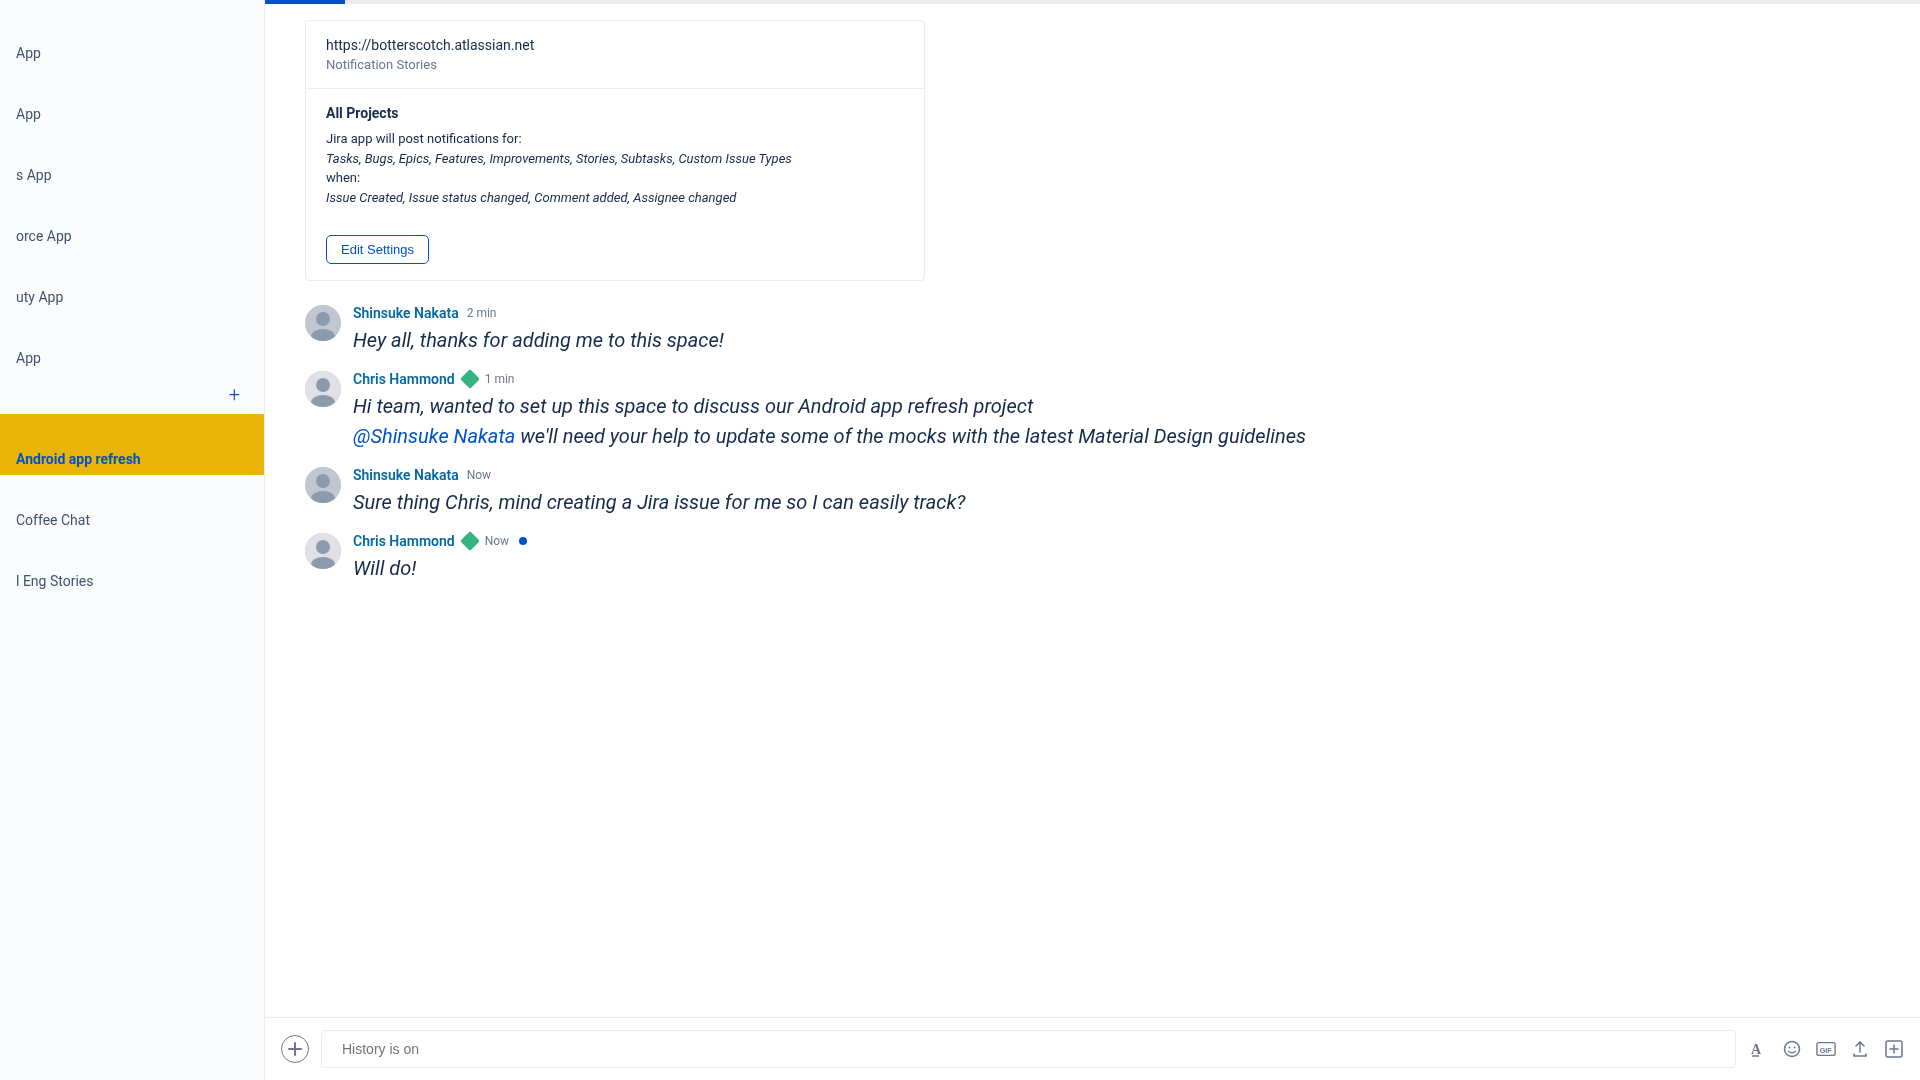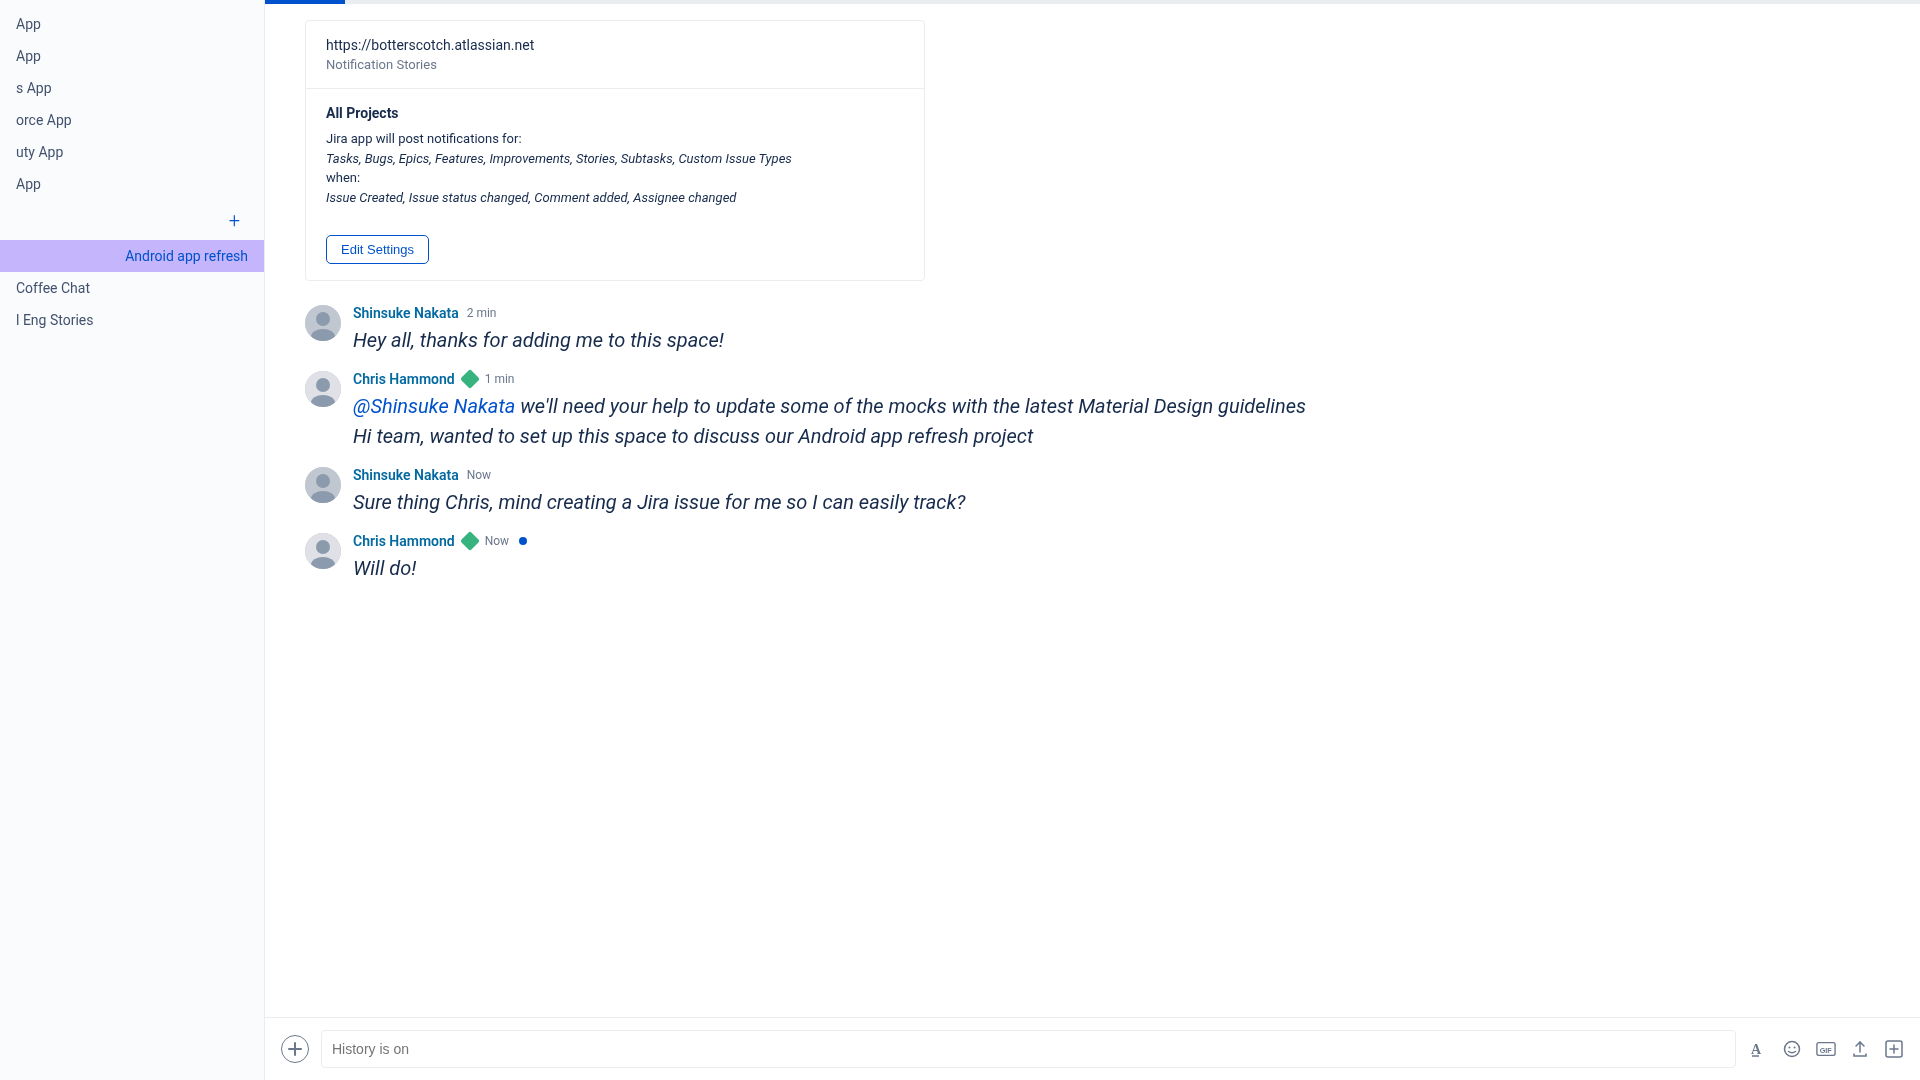--- a/index.html
+++ b/index.html
@@ -28,24 +28,23 @@
     .sidebar-item {
       padding: 8px 16px;
       font-size: 14px;
       color: #42526e;
       cursor: pointer;
       display: flex;
       align-items: center;
       gap: 8px;
     }
     .sidebar-item.active {
-      background: #c4b5fd;
+      background: #eab308;
       color: #0052cc;
-      font-weight: 400;
-      justify-content: flex-end;
+      font-weight: 700;
     }
     .sidebar-add-btn {
       padding: 8px 16px;
       color: #0052cc;
       cursor: pointer;
       display: flex;
       align-items: center;
       gap: 4px;
       font-size: 20px;
       font-weight: 300;
@@ -229,21 +228,21 @@
       justify-content: center;
       cursor: pointer;
       color: #6b778c;
       font-size: 18px;
       flex-shrink: 0;
     }
     .input-box {
       flex: 1;
       border: 1px solid #ebecf0;
       border-radius: 4px;
-      padding: 10px 10px;
+      padding: 10px 20px;
       font-size: 14px;
       color: #97a0af;
       background: #fff;
       outline: none;
     }
     .toolbar-icons {
       display: flex;
       gap: 14px;
       align-items: center;
     }
@@ -257,20 +256,21 @@
       color: #6b778c;
       font-size: 16px;
     }
 
     
     .sidebar-item-text {
       font-size: 14px;
       white-space: nowrap;
       overflow: hidden;
       text-overflow: ellipsis;
+      margin-top: 29px;
     }
   </style>
 </head>
 <body>
 
 <div class="sidebar">
 
   <div class="sidebar-item">
     <span class="sidebar-item-text">App</span>
   </div>
@@ -359,24 +359,24 @@
       </div>
       <div class="message-content">
         <div class="message-header">
           <span class="message-author">Chris Hammond</span>
           <span class="message-badge">
             <span class="diamond-icon"></span>
           </span>
           <span class="message-time">1 min</span>
         </div>
         <div class="message-text">
+          <span>Hi team, wanted to set up this space to discuss our Android app refresh project</span>
+        </div>
+        <div class="message-text">
           <span class="mention">@Shinsuke Nakata</span><span> we'll need your help to update some of the mocks with the latest Material Design guidelines</span>
-        </div>
-        <div class="message-text">
-          <span>Hi team, wanted to set up this space to discuss our Android app refresh project</span>
         </div>
       </div>
     </div>
 
     <div class="message-group">
       <div class="avatar">
         <svg viewBox="0 0 36 36" xmlns="http://www.w3.org/2000/svg">
           <circle cx="18" cy="18" r="18" fill="#c1c7d0"></circle>
           <circle cx="18" cy="14" r="7" fill="#8c9aad"></circle>
           <ellipse cx="18" cy="32" rx="12" ry="8" fill="#8c9aad"></ellipse>

